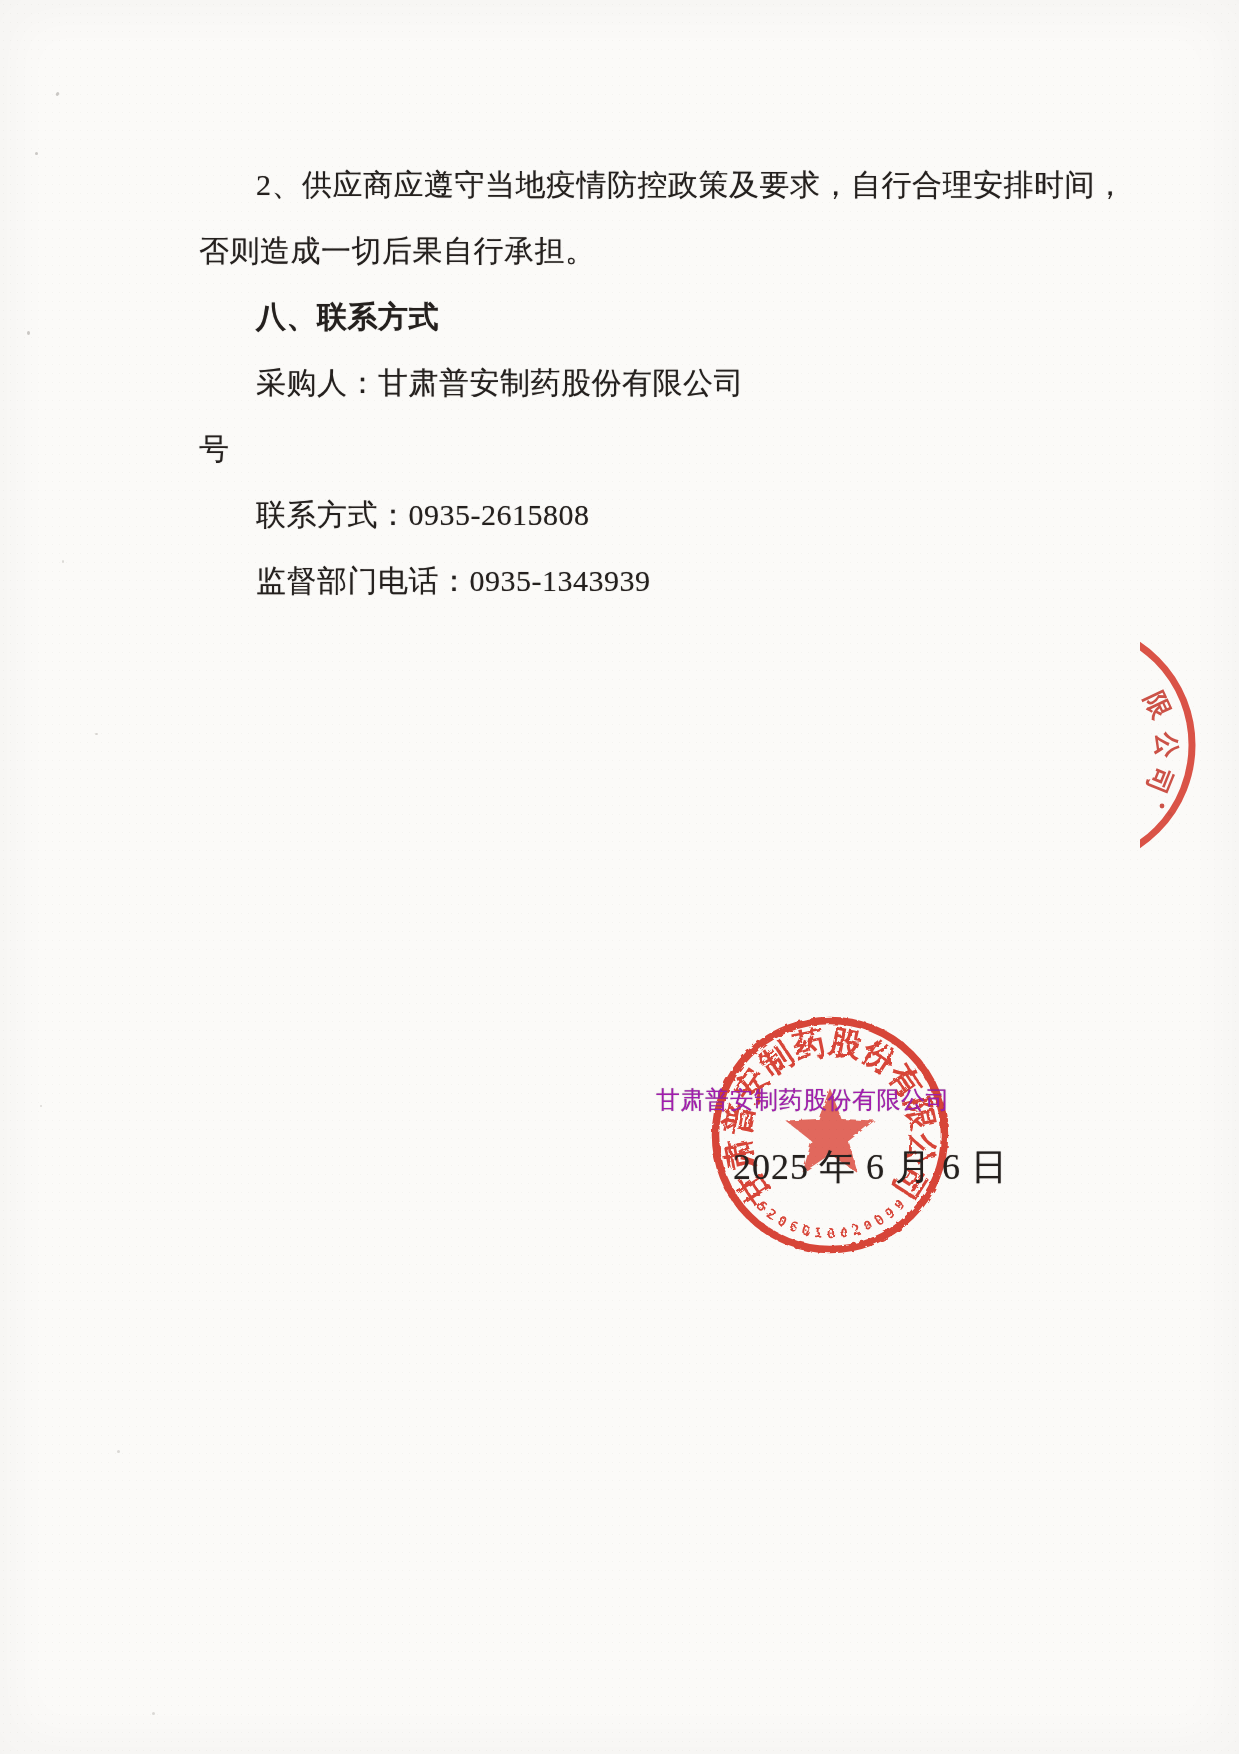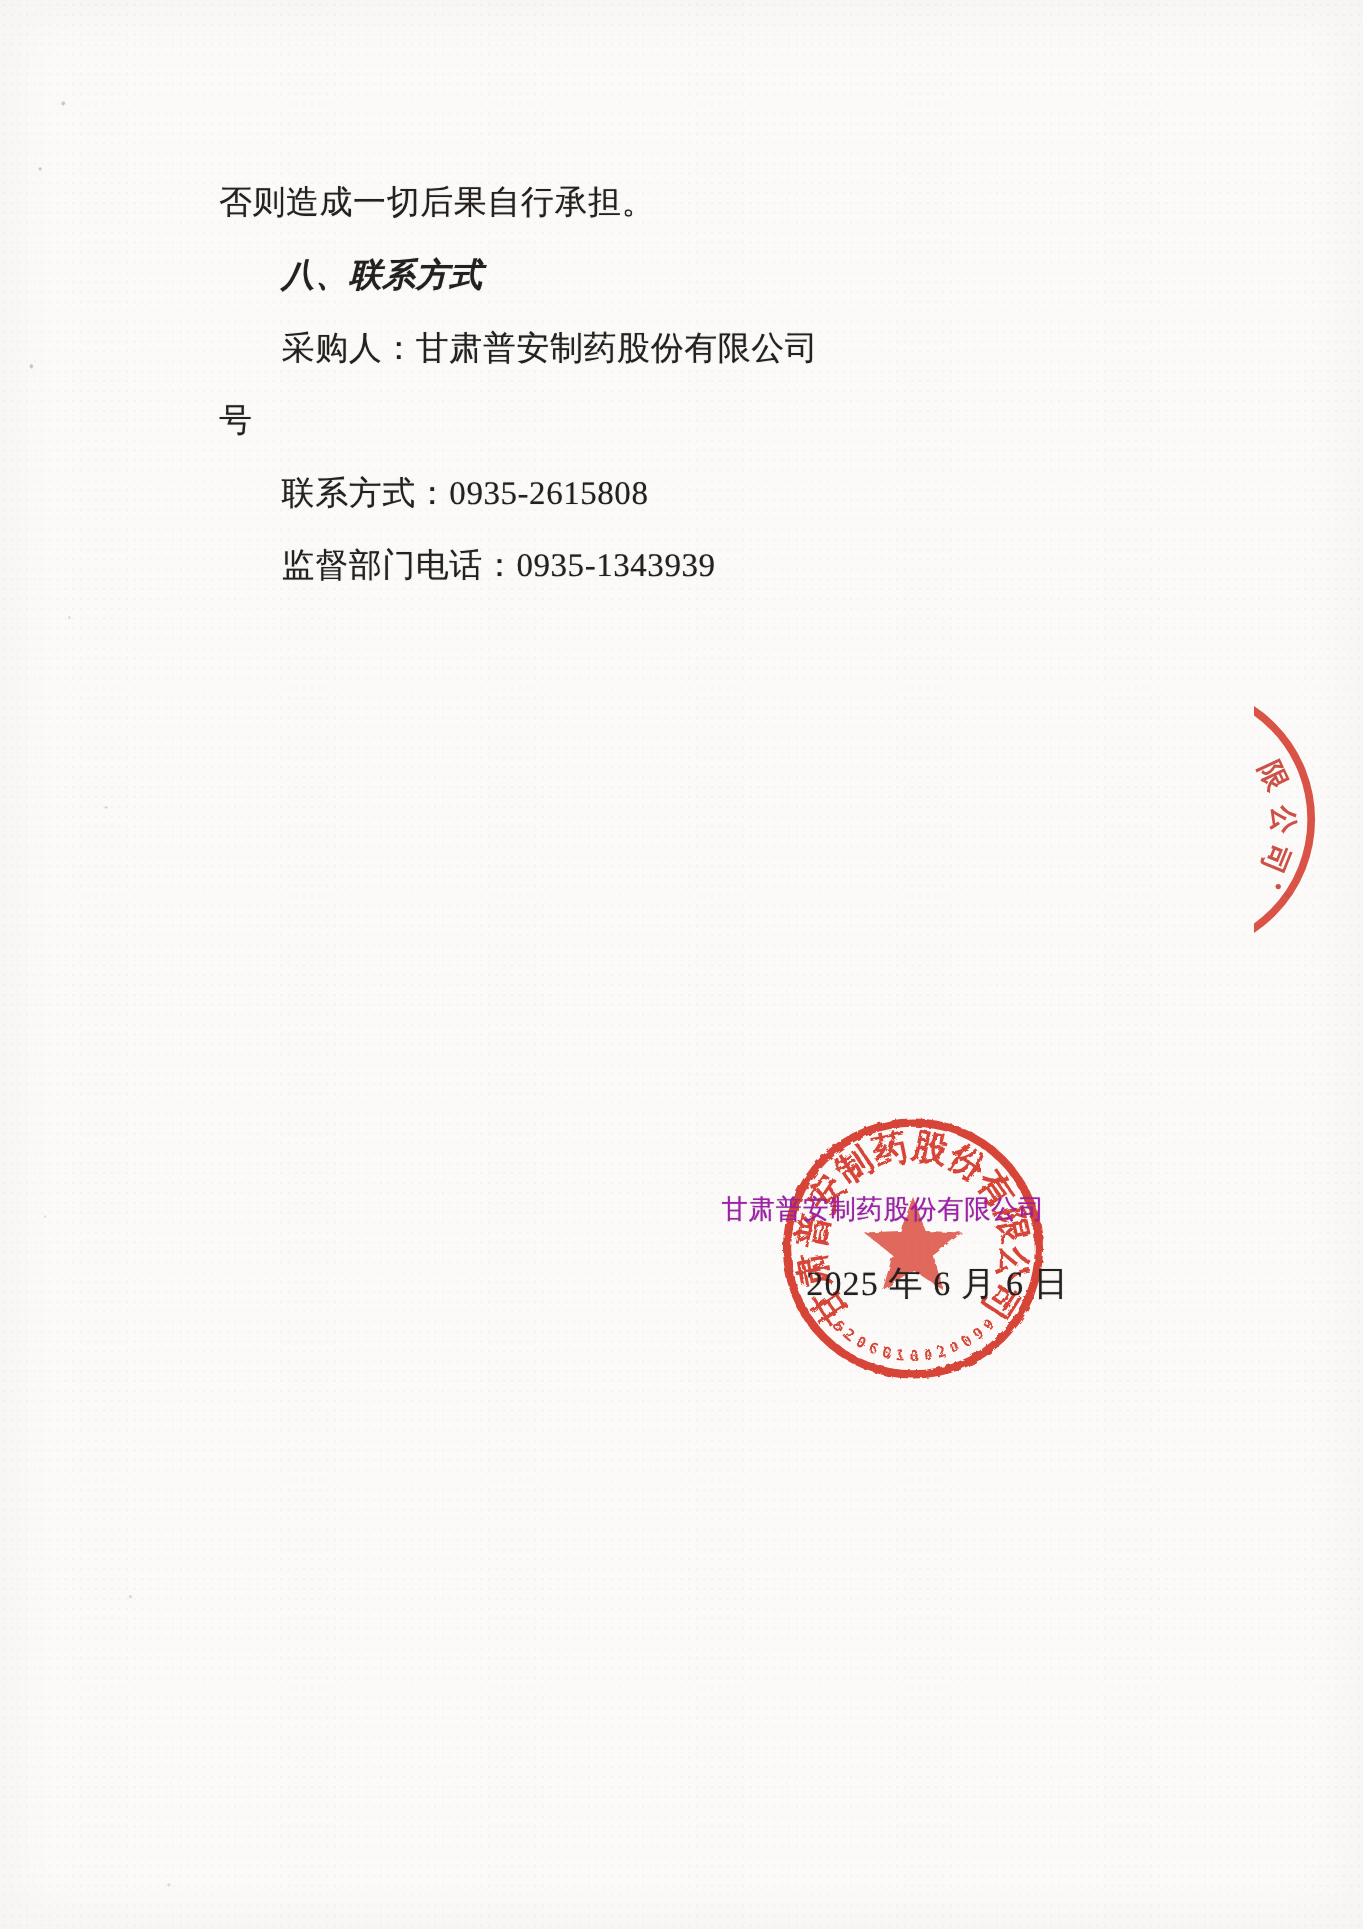--- a/index.html
+++ b/index.html
@@ -14,29 +14,29 @@
     background-size:7px 9px;
     box-shadow:inset 0 0 60px rgba(60,55,50,0.04);
   }
   .doc-text{
     position:absolute;left:199px;top:152px;width:990px;
     color:#24201e;font-size:30px;
     text-shadow:0 0 1px rgba(45,40,35,0.45);
   }
   .line{line-height:66px;min-height:66px;white-space:nowrap;letter-spacing:0.5px;}
   .indent{text-indent:57px;}
-  .heading{font-weight:bold;font-style:italic;}
+  .heading{font-weight:bold;}
   .sig-company{
     position:absolute;left:656px;top:1083px;z-index:3;
     color:#a21caf;font-size:24px;line-height:34px;letter-spacing:0.5px;white-space:nowrap;
     text-shadow:0 0 1px rgba(45,40,35,0.5);
   }
   .sig-date{
     position:absolute;left:733px;top:1150px;z-index:3;
-    color:#24201e;font-size:31px;line-height:34px;letter-spacing:1px;white-space:nowrap;
+    color:#24201e;font-size:36px;line-height:34px;letter-spacing:1px;white-space:nowrap;
     text-shadow:0 0 1px rgba(45,40,35,0.5);
   }
   .seal-svg{
     position:absolute;left:695px;top:1000px;width:270px;height:270px;z-index:2;
     mix-blend-mode:multiply;
   }
   .partial-seal-svg{
     position:absolute;left:1090px;top:600px;width:149px;height:290px;z-index:2;
     mix-blend-mode:multiply;
   }
@@ -58,20 +58,21 @@
 <div class="speck s1"></div>
 <div class="speck s2"></div>
 <div class="speck s3"></div>
 <div class="speck s4"></div>
 <div class="speck s5"></div>
 <div class="speck s6"></div>
 <div class="speck s7"></div>
 <div class="speck s8"></div>
 
 <div class="doc-text">
+  <div class="line indent">2、供应商应遵守当地疫情防控政策及要求，自行合理安排时间，</div>
   <div class="line">否则造成一切后果自行承担。</div>
   <div class="line indent heading">八、联系方式</div>
   <div class="line indent">采购人：甘肃普安制药股份有限公司</div>
   <div class="line">号</div>
   <div class="line indent">联系方式：0935-2615808</div>
   <div class="line indent">监督部门电话：0935-1343939</div>
 </div>
 
 <svg class="seal-svg" viewBox="0 0 270 270" aria-hidden="true">
   <defs>

